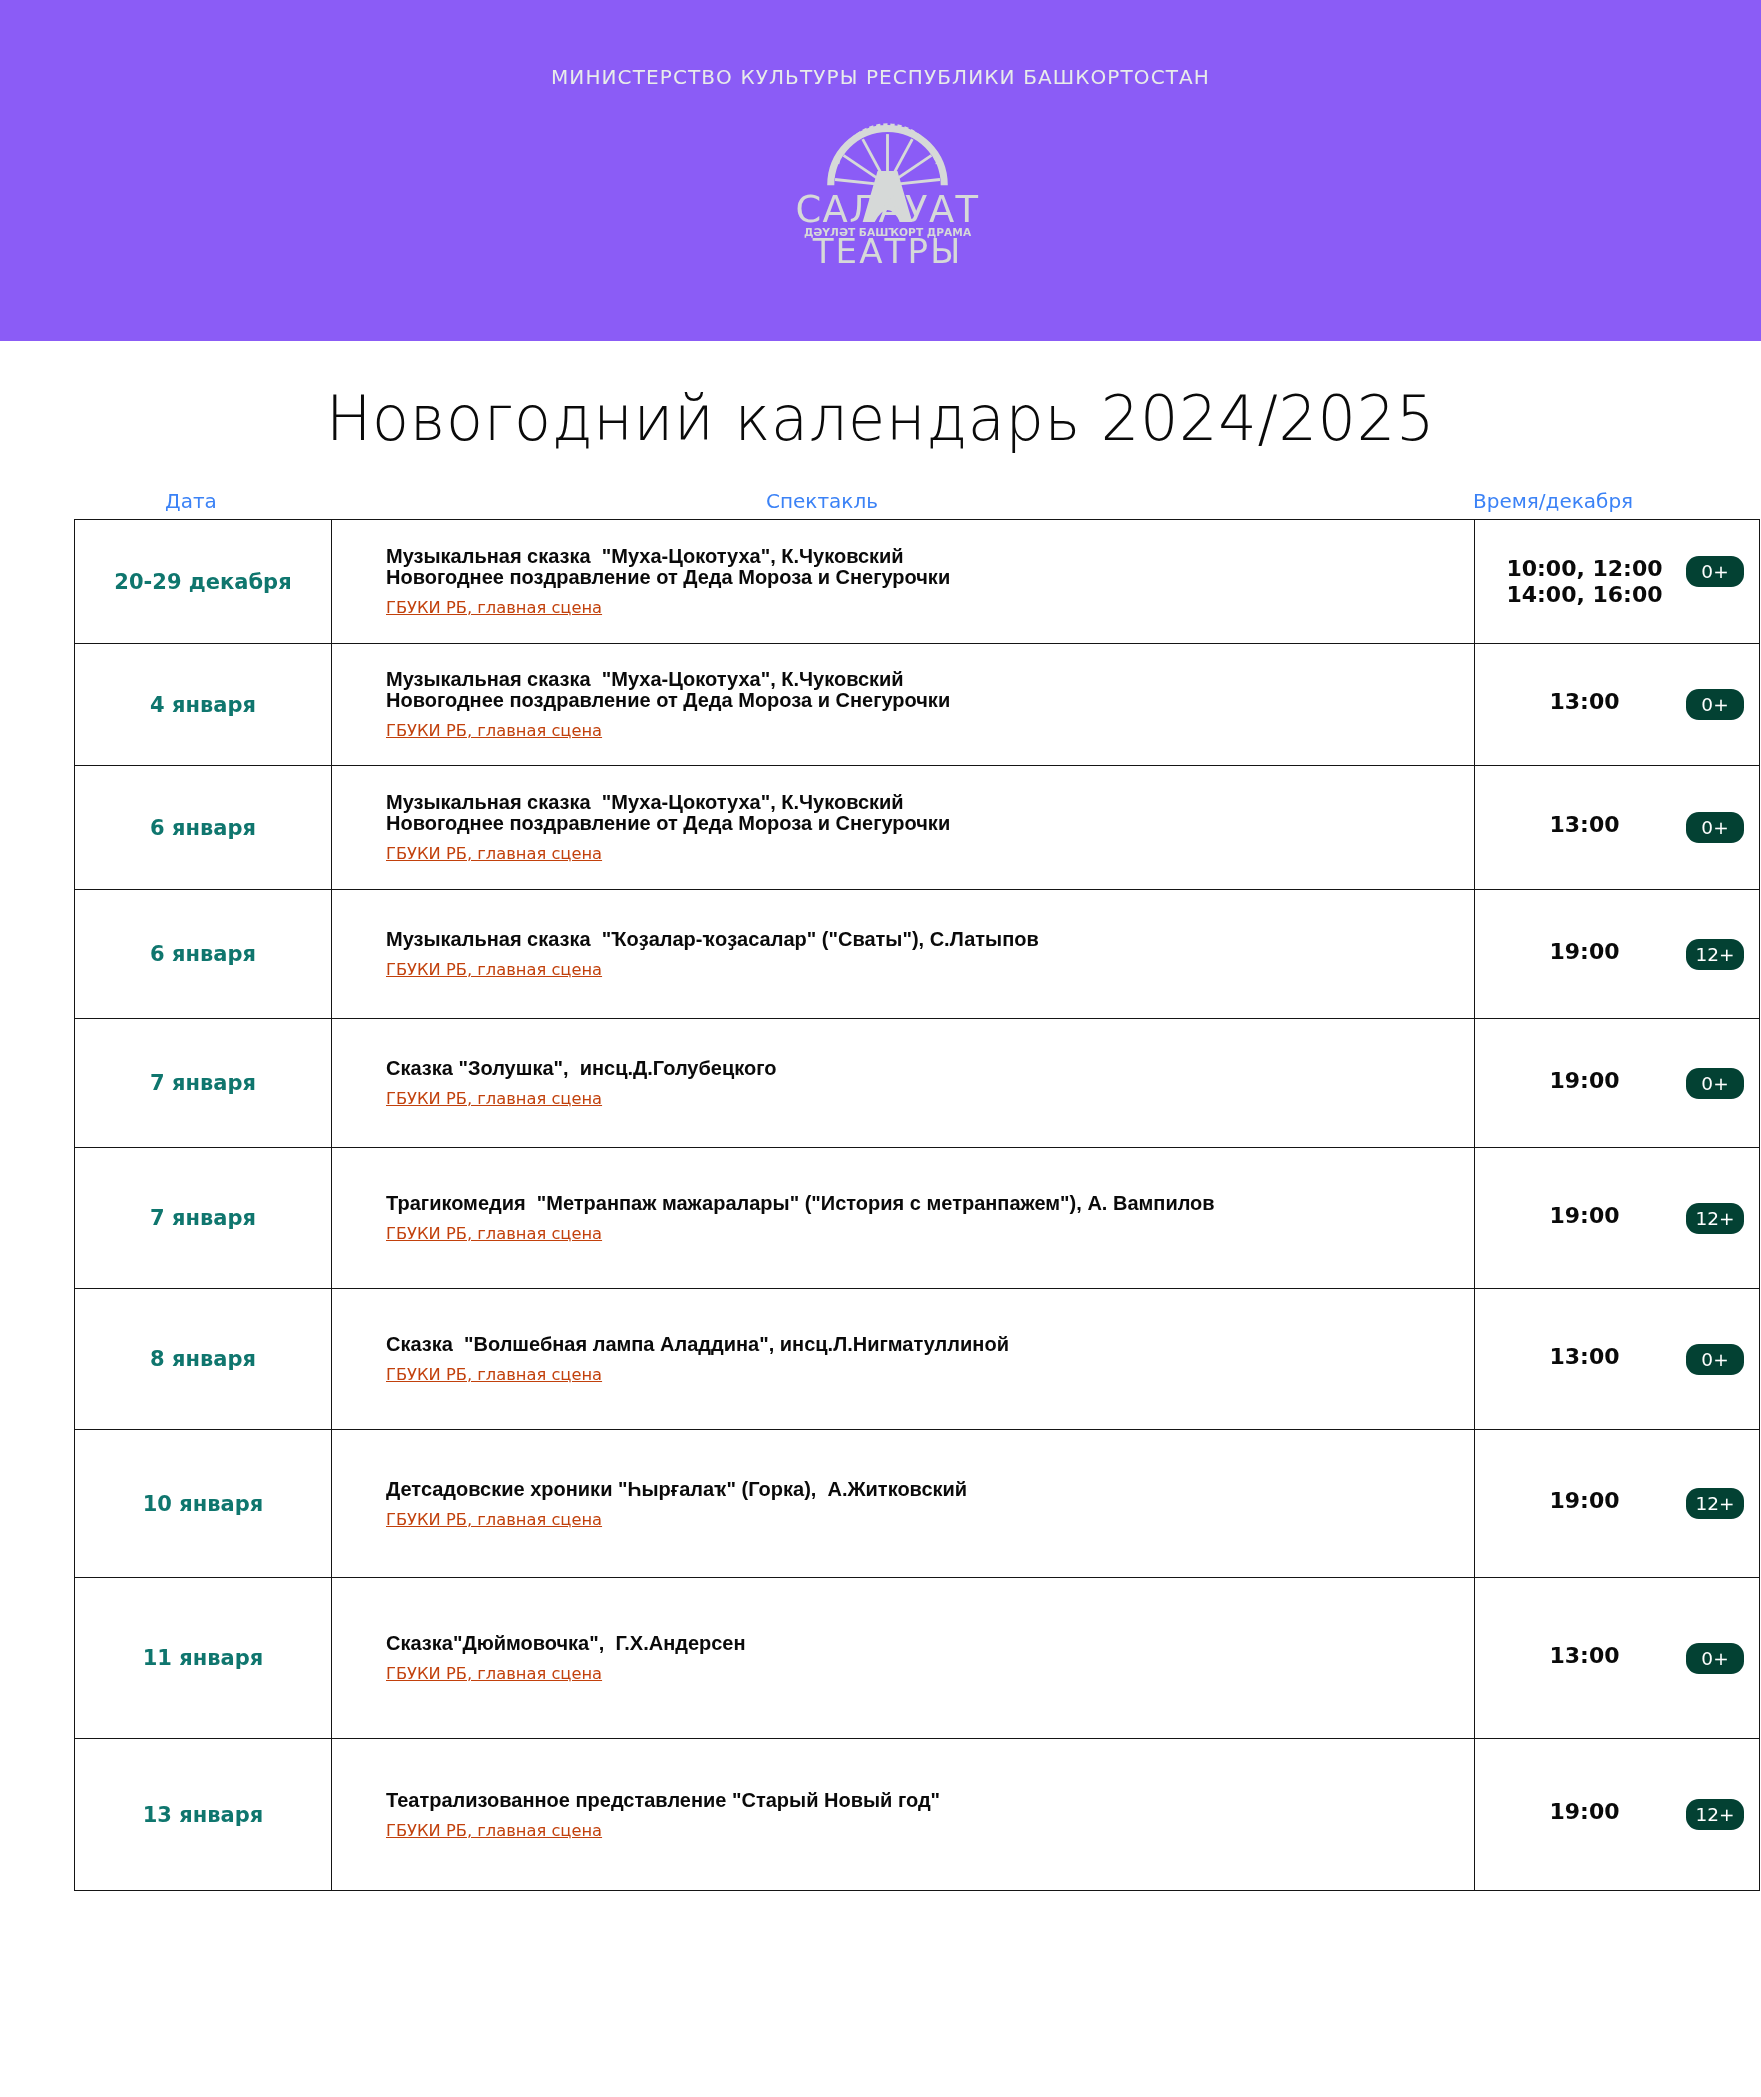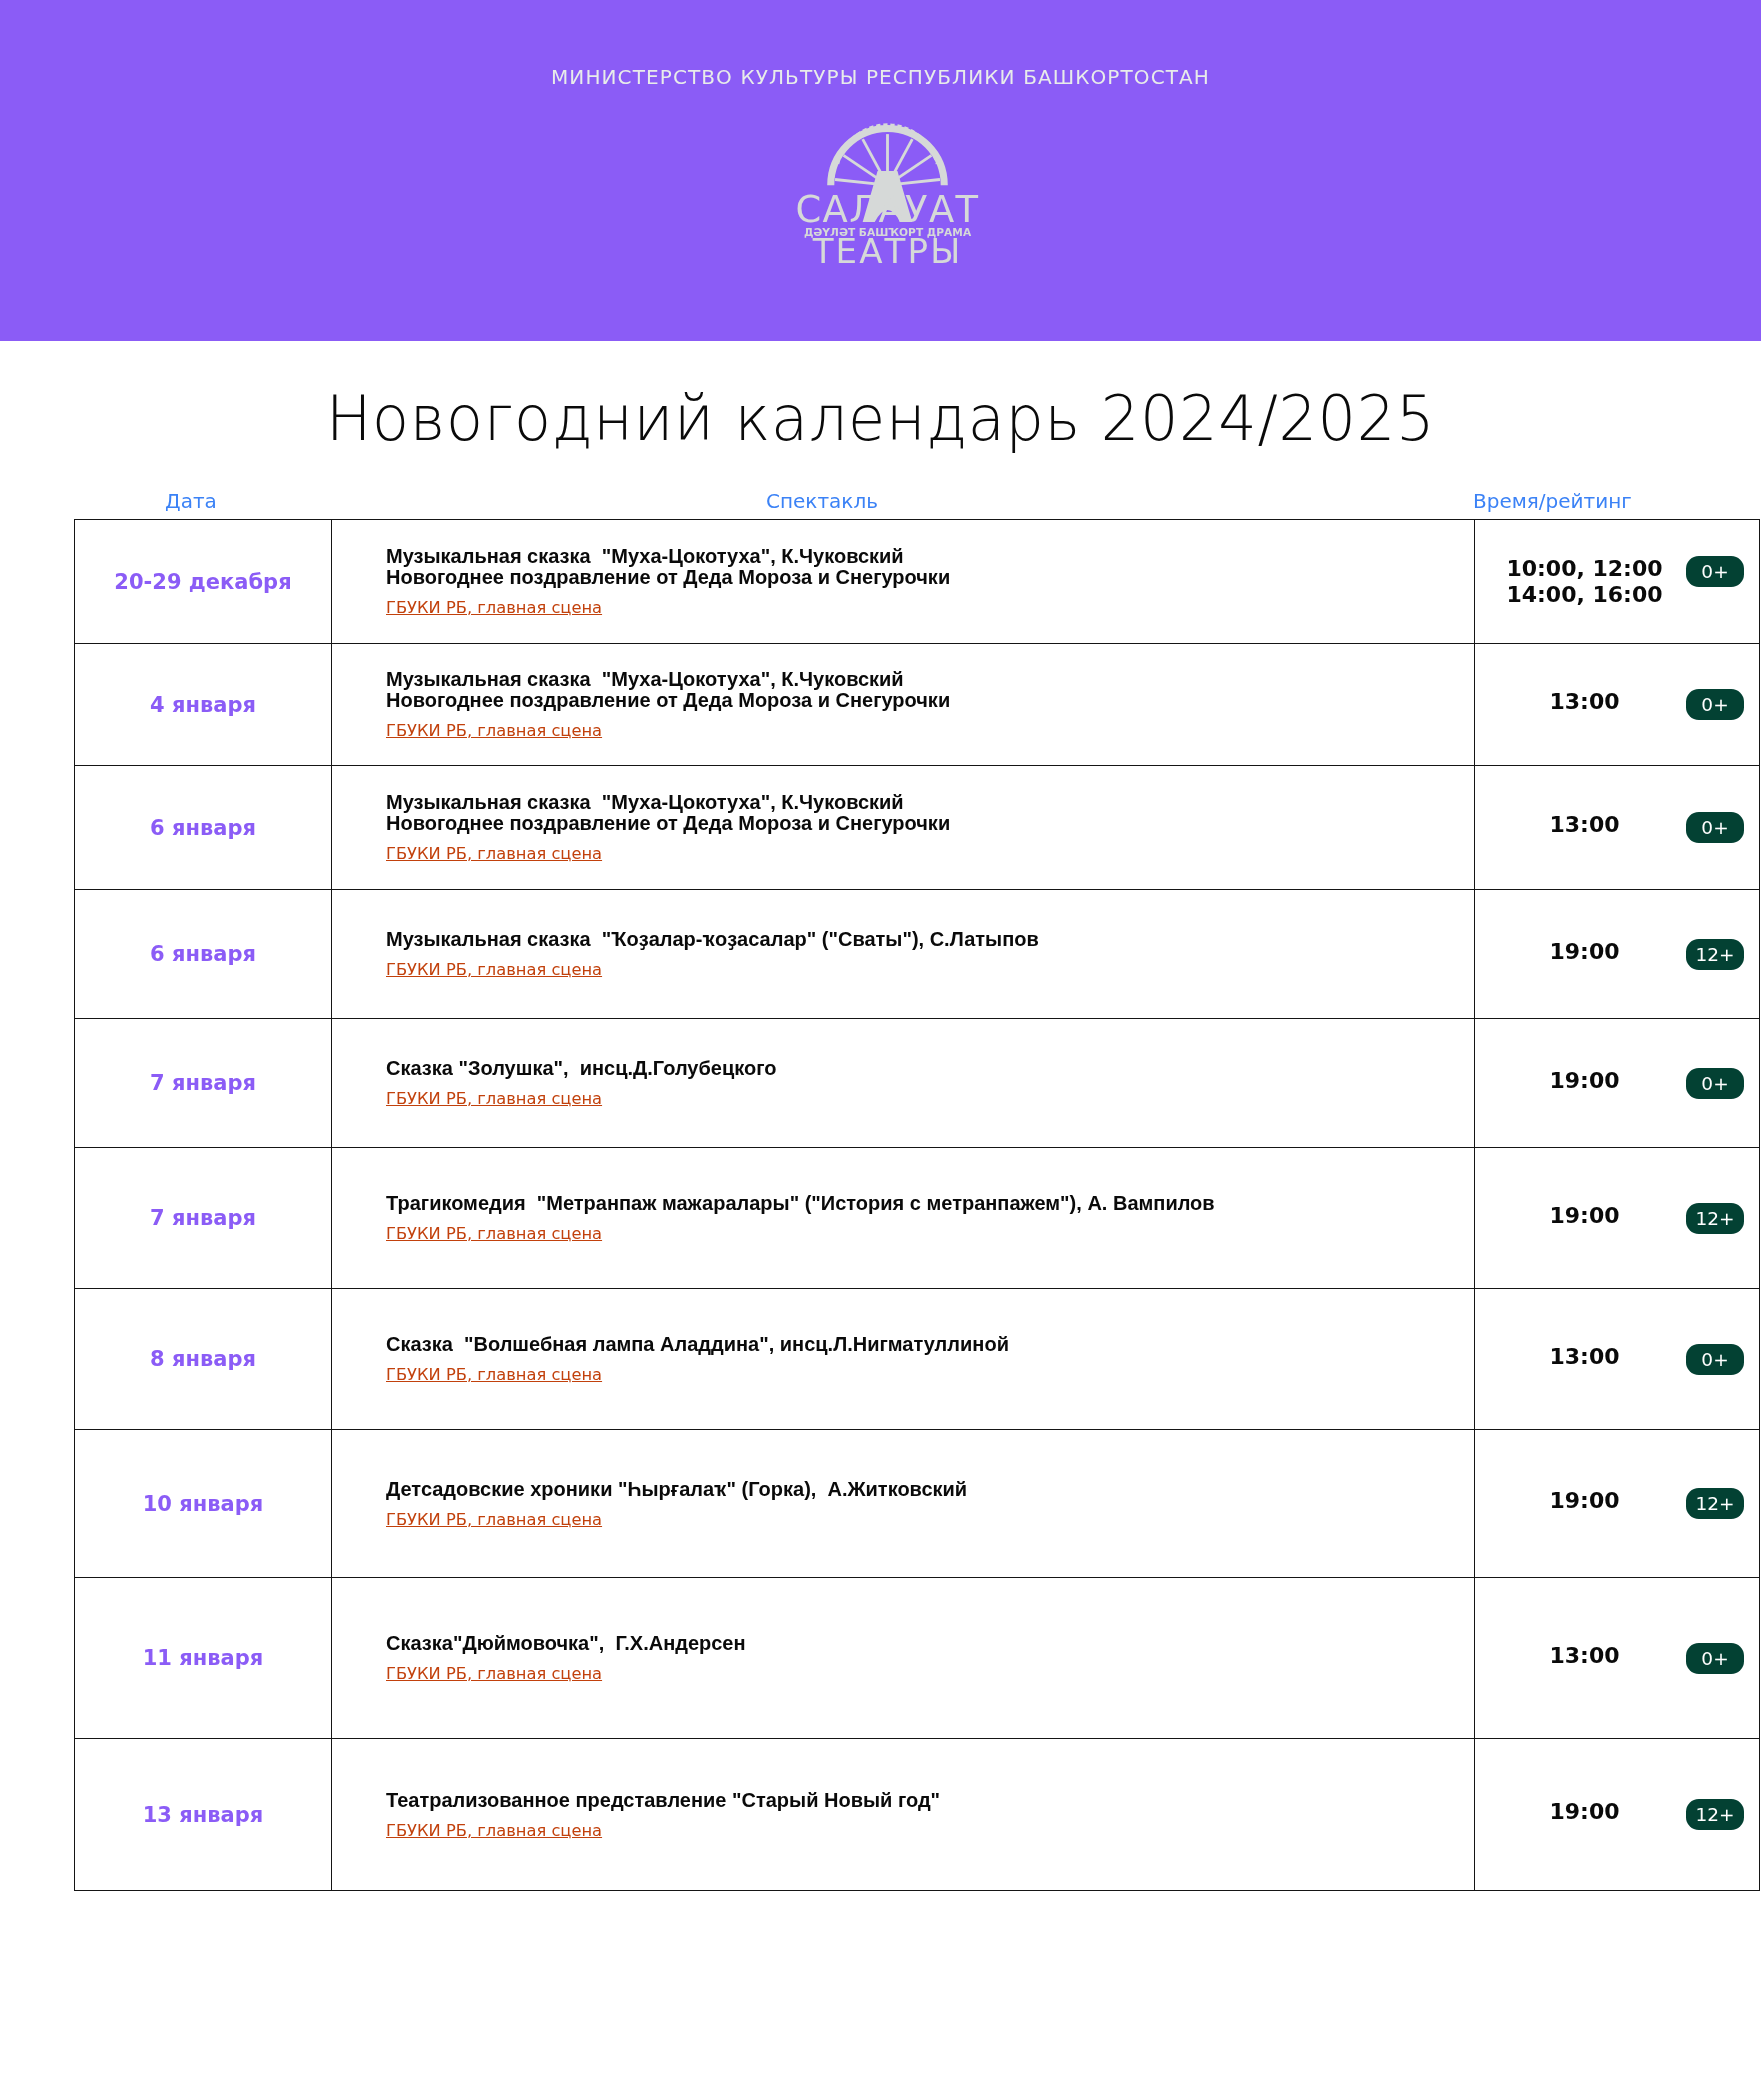--- a/index.html
+++ b/index.html
@@ -12,21 +12,21 @@
 
     .title { position: absolute; top: 382px; left: 0; width: 100%; text-align: center; font-family: "DejaVu Sans", sans-serif; font-weight: 300; font-size: 63px; letter-spacing: 0.7px; color: #0a0a0a; transform: scaleX(0.96); }
 
     .col-head { position: absolute; top: 489px; font-family: "DejaVu Sans", sans-serif; font-size: 20px; color: #3b82f6; }
     .col-head.date { left: 165px; }
     .col-head.show { left: 766px; }
     .col-head.time { left: 1473px; }
 
     table.sched { position: absolute; left: 74px; top: 519px; width: 1629px; border-collapse: collapse; table-layout: fixed; }
     table.sched td { border: 1.8px solid #151515; vertical-align: middle; padding: 0; }
-    td.c-date { width: 256px; text-align: center; font-family: "DejaVu Sans", sans-serif; font-size: 21px; font-weight: 600; color: #8b5cf6; }
+    td.c-date { width: 256px; text-align: center; font-family: "DejaVu Sans", sans-serif; font-size: 21px; font-weight: 600; color: #0f766e; }
     td.c-show { width: 1088px; padding-left: 54px !important; }
     td.c-time { width: 284px; }
     .show-title { font-family: "Liberation Sans", sans-serif; font-weight: 700; font-size: 20px; line-height: 21px; color: #0a0a0a; white-space: pre; }
     .show-venue { font-family: "DejaVu Sans", sans-serif; font-size: 16.3px; color: #c2410c; margin-top: 10px; text-decoration: underline; }
     .time-wrap { display: flex; align-items: flex-start; justify-content: flex-start; padding-left: 28px; }
     .time-text { width: 163px; text-align: center; font-family: "DejaVu Sans", sans-serif; font-weight: 700; font-size: 22px; line-height: 25.6px; color: #0a0a0a; white-space: pre; }
     .badge { margin-left: 20px; background: #034133; color: #ffffff; border-radius: 12.8px; height: 31px; width: 58px; display: flex; align-items: center; justify-content: center; font-family: "DejaVu Sans", sans-serif; font-size: 18.5px; }
   </style>
 </head>
 <body>
@@ -54,21 +54,21 @@
       <text x="160" y="172" text-anchor="middle" font-family="DejaVu Sans, sans-serif" font-weight="bold" font-size="15" fill="#d6d9d8">ДӘҮЛӘТ БАШҠОРТ ДРАМА</text>
       <text x="160" y="210" text-anchor="middle" font-family="DejaVu Sans, sans-serif" font-size="48" fill="#d6d9d8" letter-spacing="3">ТЕАТРЫ</text>
     </svg>
   </div>
 </div>
 
 <div class="title">Новогодний календарь 2024/2025</div>
 
 <div class="col-head date">Дата</div>
 <div class="col-head show">Спектакль</div>
-<div class="col-head time">Время/рейтинг</div>
+<div class="col-head time">Время/декабря</div>
 
 <table class="sched">
   <tbody id="sched-body">
       <tr style="height: 124px;">
         <td class="c-date">20-29 декабря</td>
         <td class="c-show">
           <div class="show-title">Музыкальная сказка  "Муха-Цокотуха", К.Чуковский
 Новогоднее поздравление от Деда Мороза и Снегурочки</div>
           <div class="show-venue">ГБУКИ РБ, главная сцена</div>
         </td>

